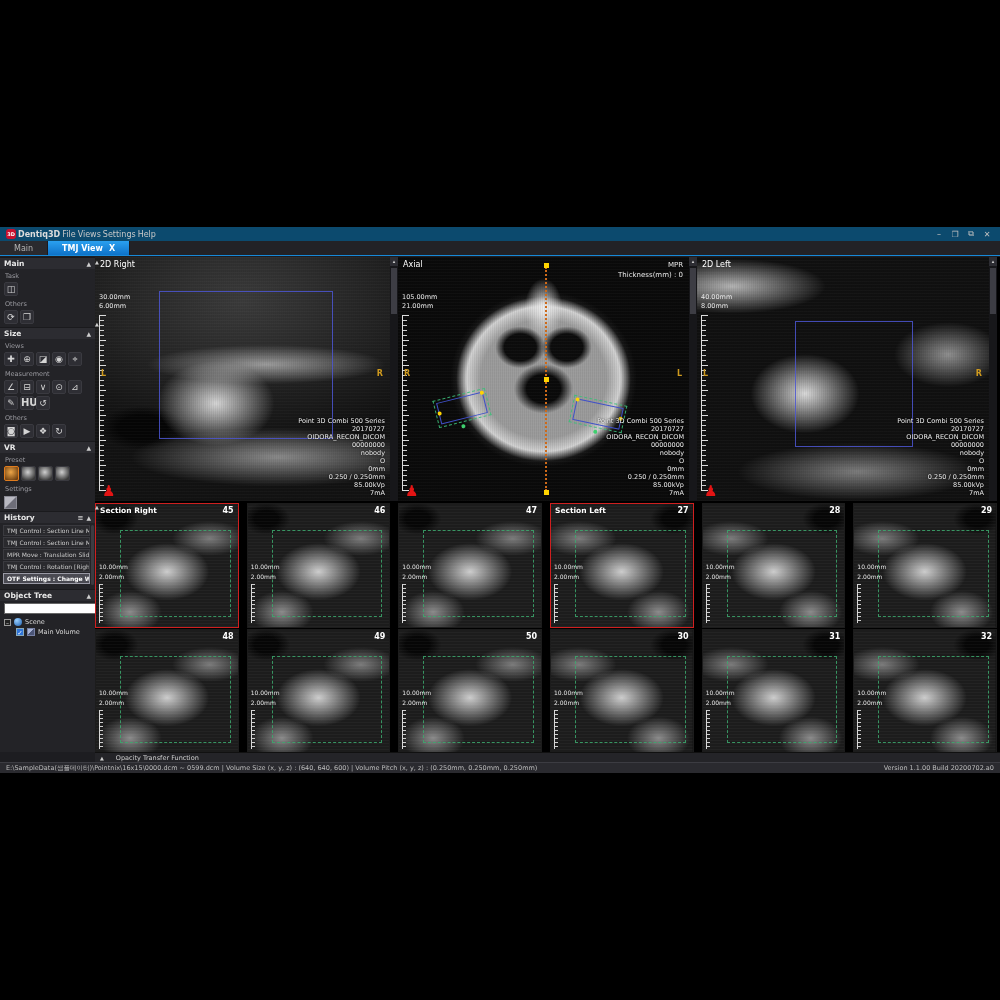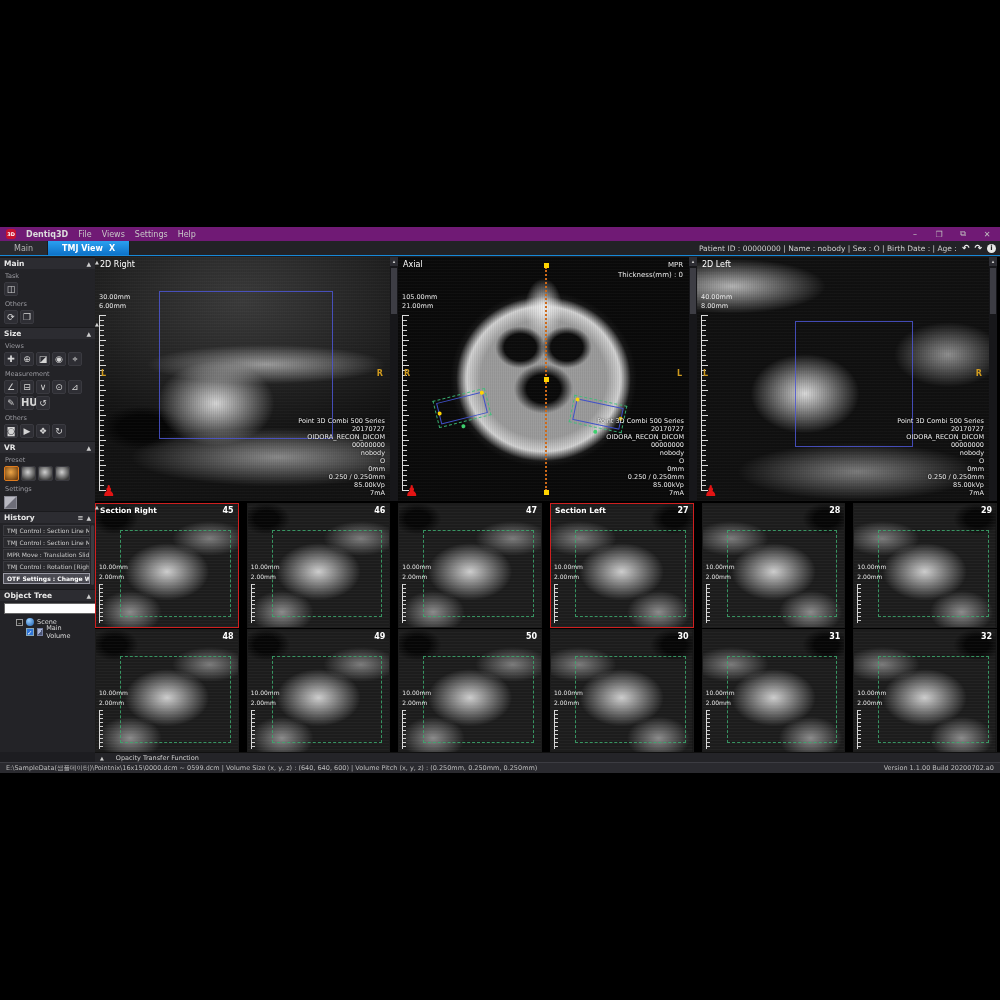--- a/index.html
+++ b/index.html
@@ -1,22 +1,22 @@
 <!DOCTYPE html>
 <html><head>
 <meta charset="utf-8">
 <style>
   * { margin:0; padding:0; box-sizing:border-box; }
   html,body { width:1000px; height:1000px; background:#000; overflow:hidden;
               font-family:"DejaVu Sans", sans-serif; }
   #app { position:absolute; top:227px; left:0; width:1000px; height:546px; background:#1d1d21; }
 
   
-  .titlebar { position:absolute; top:0; left:0; right:0; height:14px; background:#701a75;
-              display:flex; align-items:center; gap:10px; padding:0 6px; }
+  .titlebar { position:absolute; top:0; left:0; right:0; height:14px; background:#0c4a6e;
+              display:flex; align-items:center; gap:2px; padding:0 6px; }
   .logo { width:10px; height:10px; background:#c8102e; border-radius:3px; color:#fff;
           font-size:5px; font-weight:bold; display:flex; align-items:center; justify-content:center; }
   .appname { color:#ddd; font-size:8px; font-weight:bold; }
   .menu { color:#c8c8c8; font-size:8px; cursor:default; }
   .tb-spacer { flex:1; }
   .wctl { color:#c0c0c0; font-size:8px; width:14px; text-align:center; }
 
   
   .tabbar { position:absolute; top:14px; left:0; right:0; height:15px; background:#222226;
             display:flex; align-items:stretch; border-bottom:1px solid #1789d8; }
@@ -45,21 +45,21 @@
   .preseticon { width:15px; height:15px; border-radius:2px; background:radial-gradient(circle at 45% 40%, #cfcfcf, #3a3a3a 80%); border:1px solid #3a3a40; }
   .preseticon.sel { background:radial-gradient(circle at 45% 40%, #eda648, #6e3f10 85%); border:1px solid #e07c1e; }
   .cubeicon { width:13px; height:13px; background:linear-gradient(135deg,#b9b9c2 48%,#6d6d78 52%); border:1px solid #8b8b95; margin:2px 4px; }
   .history-list { padding:2px 5px 2px 3px; position:relative; }
   .hitem { background:#2a2a2e; border:1px solid #3a3a3f; color:#c9c9c9; font-size:6px;
            height:11px; line-height:9px; padding:0 3px; margin-bottom:1px; white-space:nowrap; overflow:hidden; }
   .hitem.sel { background:#4a4a52; border:1px solid #9a9aa5; color:#fff; font-weight:bold; }
   .hscroll { position:absolute; right:1px; top:2px; bottom:2px; width:3px; background:#3c3c42; border-radius:2px; }
   .searchrow { display:flex; gap:1px; padding:2px 4px; align-items:center; }
   .searchinput { flex:1; height:11px; background:#fff; border:1px solid #666; }
-  .tree { padding:1px 16px; }
+  .tree { padding:1px 4px; }
   .trow { display:flex; align-items:center; gap:3px; height:10px; color:#d8d8d8; font-size:6.5px; }
   .expander { width:7px; height:7px; border:1px solid #999; color:#ddd; font-size:6px; line-height:5px; text-align:center; background:#222; }
   .scene-ico { width:8px; height:8px; border-radius:50%; background:radial-gradient(circle at 35% 30%, #9bd0ff, #1c5fae); }
   .vol-ico { width:8px; height:8px; background:linear-gradient(135deg,#aab6d8 50%,#4b5577 50%); border:1px solid #7781a5; }
   .chk { width:8px; height:8px; background:#2f74d8; color:#fff; font-size:6.5px; line-height:8px; text-align:center; border:1px solid #8ab; }
   .indent { width:9px; }
 
   
   .viewer { position:absolute; top:30px; left:95px; right:0; bottom:21px; background:#000; }
   .garrow { position:absolute; left:0px; color:#cfcfcf; font-size:5px; z-index:30; }
@@ -179,26 +179,20 @@
   </div>
 
   <div class="tabbar">
     <div class="tab">
       <span>Main</span>
     </div>
     <div class="tab active">
       <span>TMJ View</span>
       <span class="tclose">X</span>
     </div>
-    <div class="patientbar">
-      <span class="ptext">Patient ID : 00000000 | Name : nobody | Sex : O | Birth Date :   | Age :</span>
-      <span class="undoredo">↶</span>
-      <span class="undoredo">↷</span>
-      <span class="infoicon">i</span>
-    </div>
   </div>
 
   <div class="sidebar">
     <div class="shead" style="margin-top:0;">
       <span>Main</span>
       <span class="sp"></span>
         <span class="tri">▲</span>
     </div>
     <div class="glabel">Task</div>
     <div class="icons">

